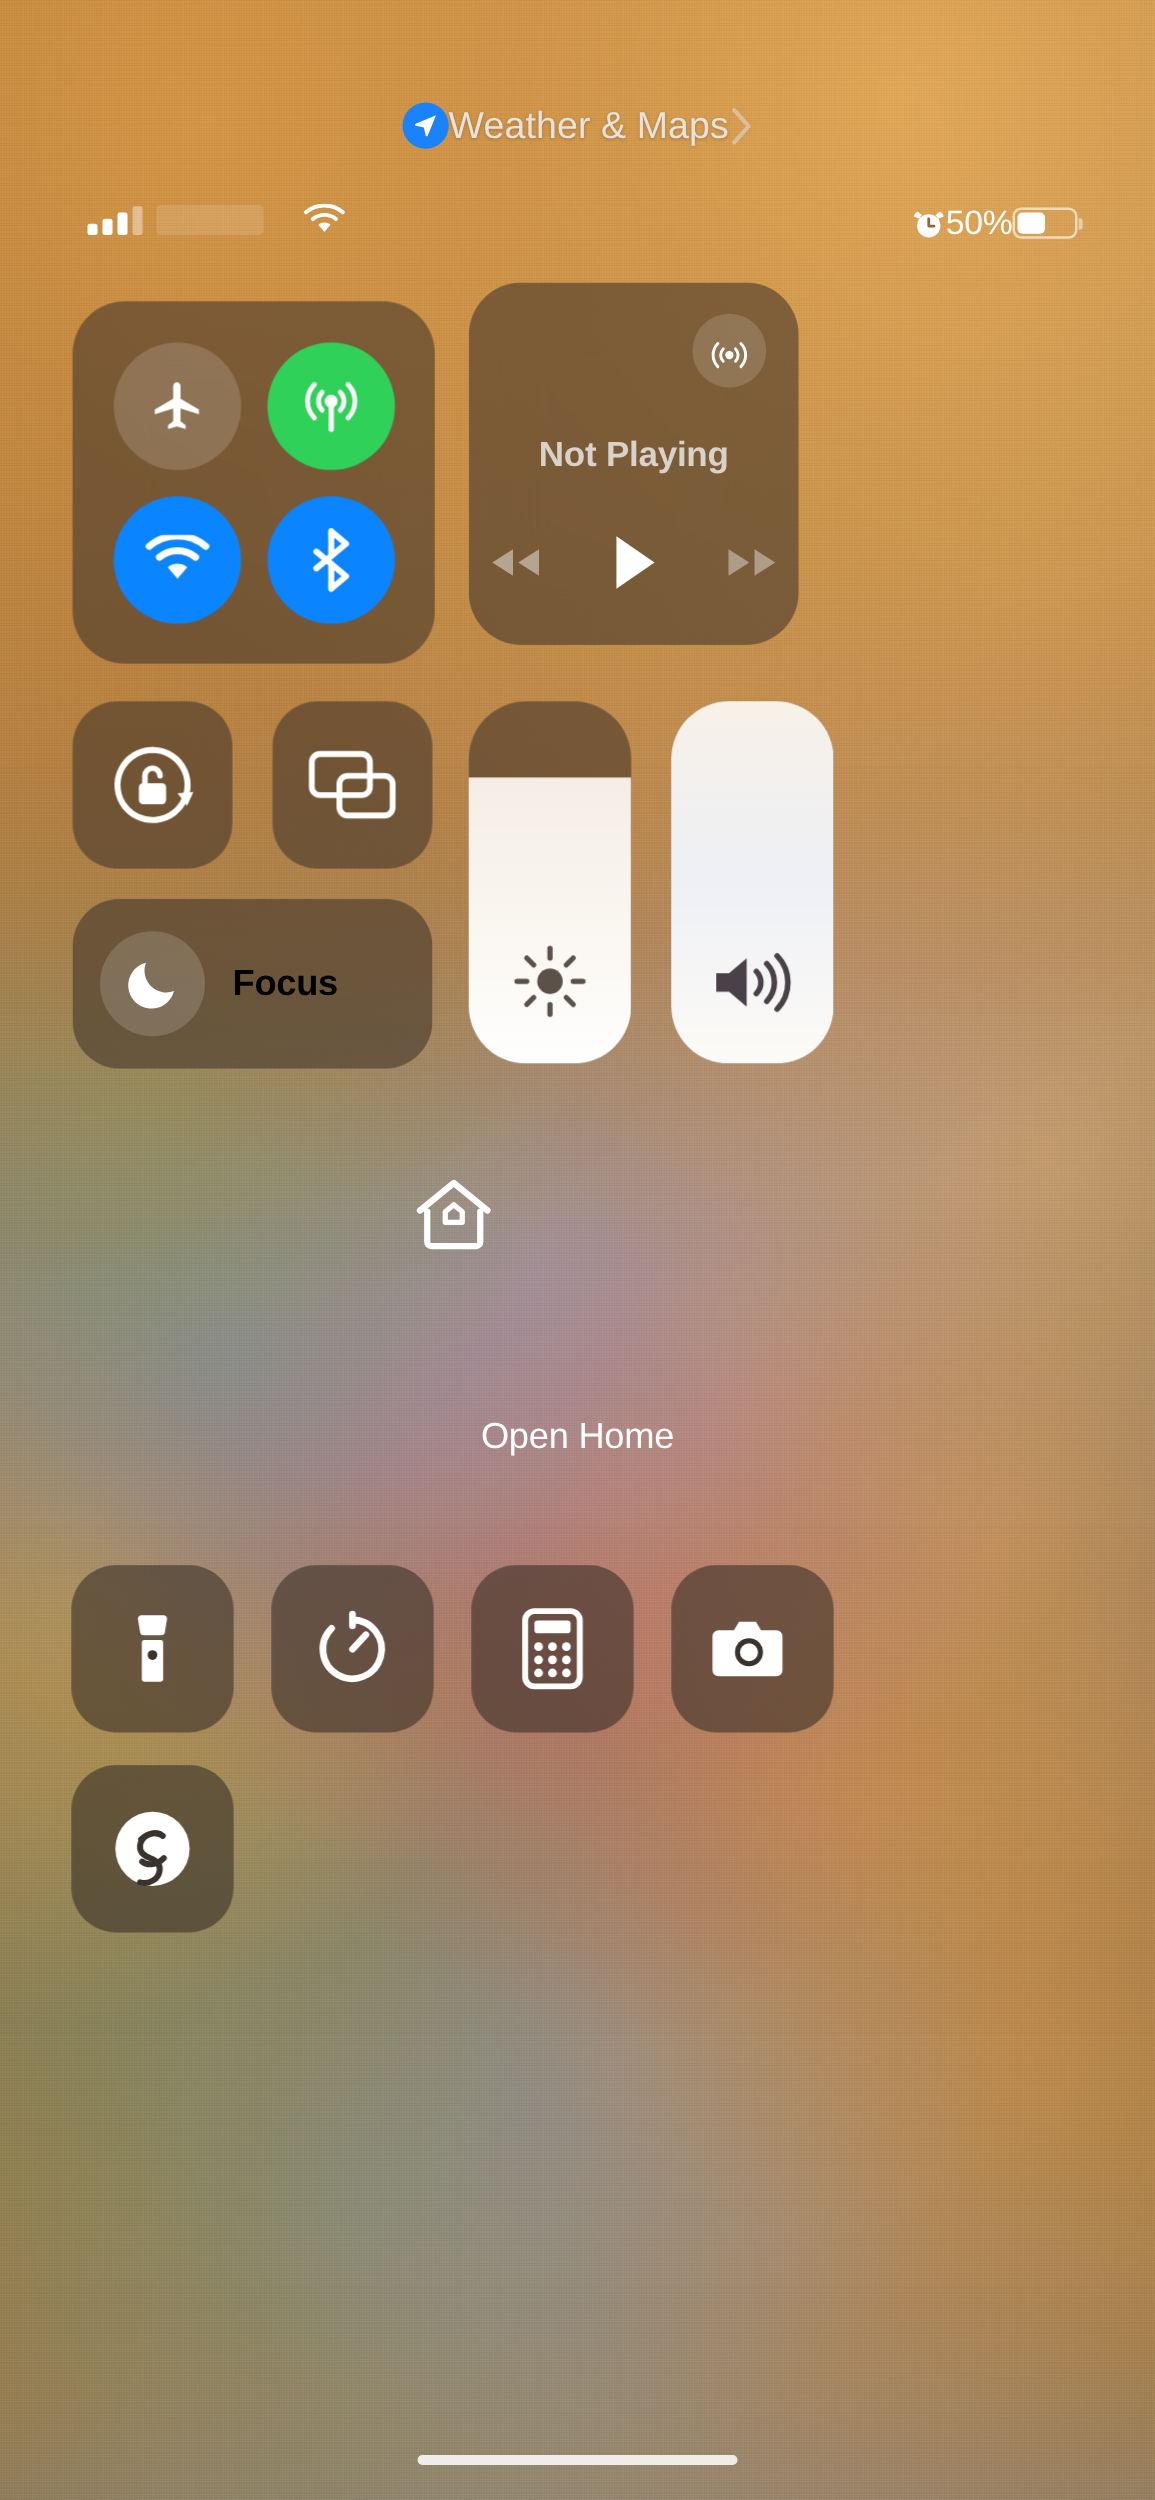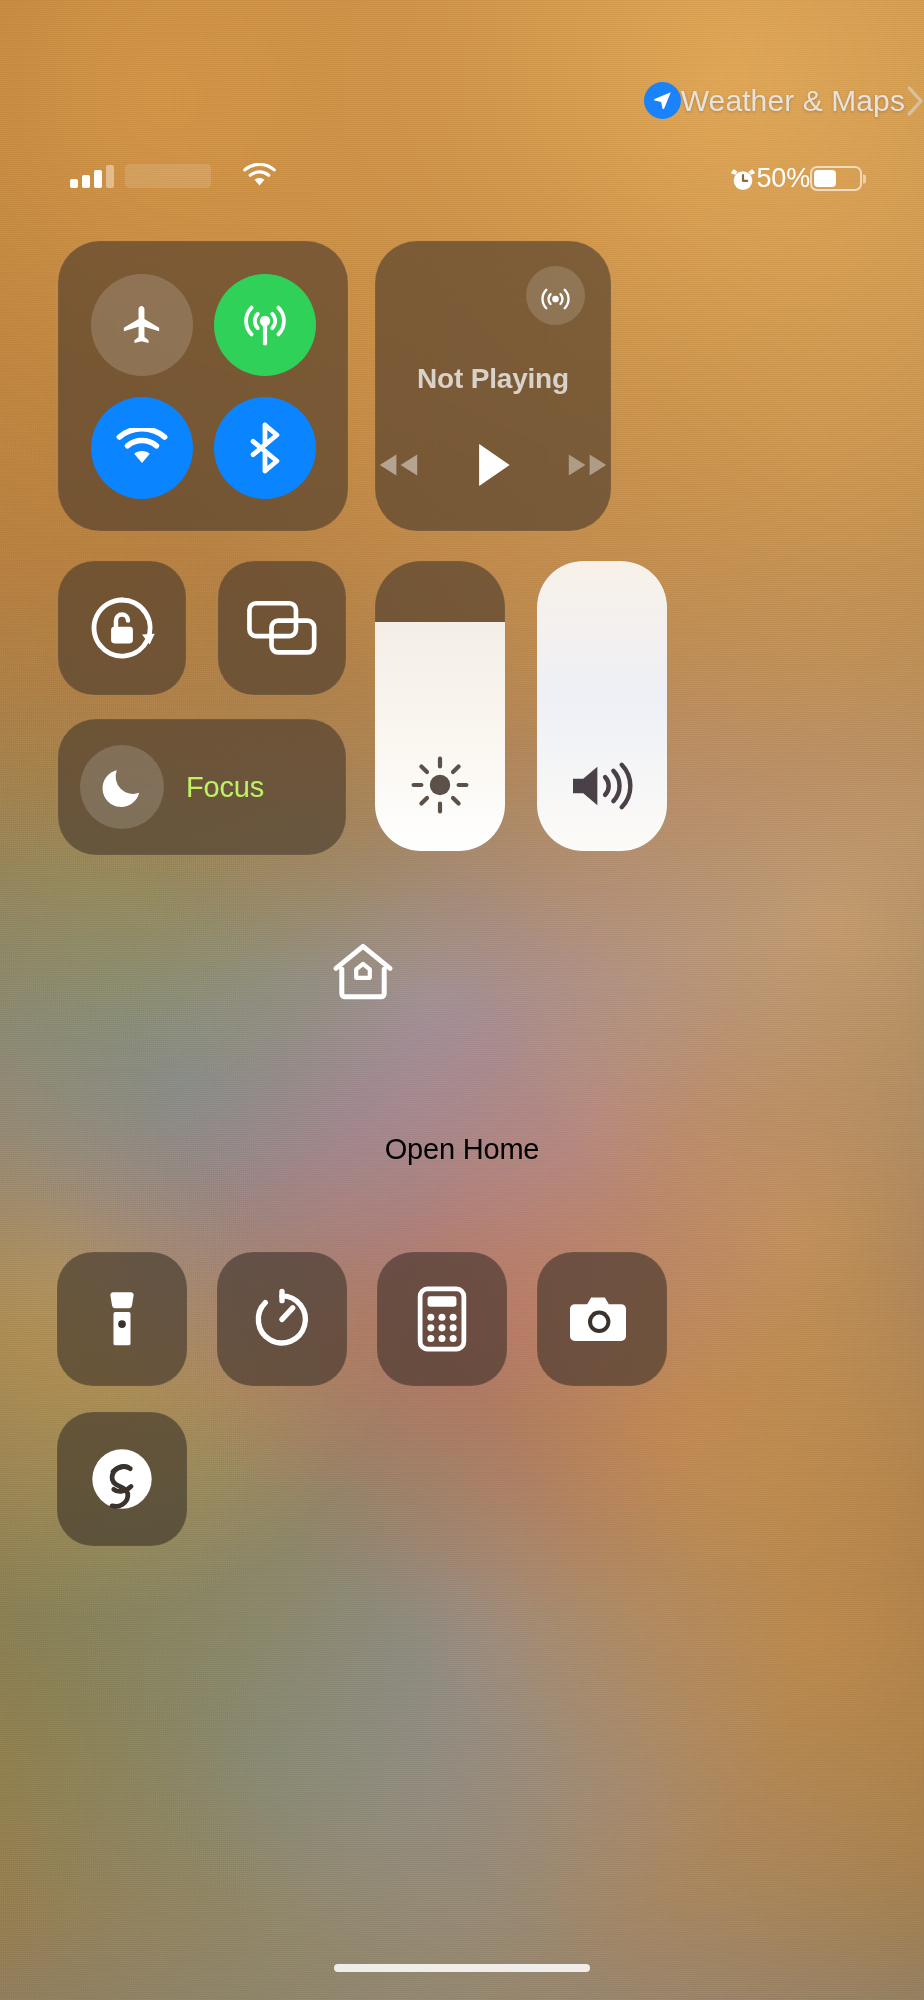--- a/index.html
+++ b/index.html
@@ -51,21 +51,21 @@
       repeating-linear-gradient(0deg, rgba(255,255,255,0.018) 0 1px, rgba(0,0,0,0.018) 1px 2px),
       repeating-linear-gradient(90deg, rgba(255,255,255,0.014) 0 1px, rgba(0,0,0,0.014) 1px 2px);
     pointer-events:none;
   }
 
   #screen { position:absolute; inset:0; }
 
   
   .header {
     position:absolute; top:82px; left:0; right:0;
-    display:flex; align-items:center; justify-content:flex-end; gap:0;
+    display:flex; align-items:center; justify-content:center; gap:0;
   }
   .loc-badge {
     width:37px; height:37px; border-radius:50%;
     background:#1a82fb; display:flex; align-items:center; justify-content:center;
     flex:none;
   }
   .header-title {
     color:#e8e2dc; font-size:30px; font-weight:400; letter-spacing:0.1px;
     text-shadow:0 1px 3px rgba(0,0,0,0.22);
   }
@@ -119,21 +119,21 @@
   }
   .circ {
     width:102px; height:102px; border-radius:50%;
     display:flex; align-items:center; justify-content:center;
   }
   .circ.off { background:rgba(255,255,255,0.16); }
   .circ.green{ background:#2fd158; }
   .circ.blue { background:#0a84ff; }
 
   
-  #media { left:375px; top:241px; width:236px; height:290px; }
+  #media { left:375px; top:226px; width:264px; height:290px; }
   .airplay-btn {
     position:absolute; right:26px; top:25px;
     width:59px; height:59px; border-radius:50%;
     background:rgba(255,255,255,0.15);
     display:flex; align-items:center; justify-content:center;
   }
   .np-text {
     position:absolute; left:0; right:0; top:122px; text-align:center;
     color:#d9d2cb; font-size:28px; font-weight:600; letter-spacing:-0.2px;
   }
@@ -146,21 +146,21 @@
   #rotation { left:58px; top:561px; width:128px; height:134px; border-radius:36px; }
   #mirror   { left:218px; top:561px; width:128px; height:134px; border-radius:36px; }
 
   
   #focus { left:58px; top:719px; width:288px; height:136px; border-radius:38px; }
   .focus-inner { position:absolute; inset:0; display:flex; align-items:center; padding-left:22px; gap:22px; }
   .focus-circ {
     width:84px; height:84px; border-radius:50%; background:rgba(255,255,255,0.16);
     display:flex; align-items:center; justify-content:center; flex:none;
   }
-  .focus-label { color:#bef264; font-size:29px; font-weight:400; letter-spacing:-0.2px; }
+  .focus-label { color:#000000; font-size:29px; font-weight:700; letter-spacing:-0.2px; }
 
   
   .slider {
     position:absolute; width:130px; height:290px; border-radius:46px;
     overflow:hidden; background:rgba(58,48,40,0.55);
     backdrop-filter:blur(26px); -webkit-backdrop-filter:blur(26px);
     box-shadow:inset 0 0 0 0.5px rgba(255,255,255,0.07);
   }
   #brightness { left:375px; top:561px; }
   #volume     { left:537px; top:561px; }
@@ -181,21 +181,21 @@
   
   #home-sec { position:absolute; left:58px; top:886px; width:609px; height:316px; }
   .home-icon-wrap { position:absolute; left:0; right:0; top:50px; display:flex; justify-content:center; }
   .home-msg {
     position:absolute; left:20px; right:20px; top:148px; text-align:center;
     color:#fff; font-size:28.5px; line-height:41px; font-weight:400;
     letter-spacing:-0.2px; text-shadow:0 1px 3px rgba(0,0,0,0.2);
   }
   .home-link {
     position:absolute; left:0; right:0; top:1133px; text-align:center;
-    color:#000000; font-size:29px; font-weight:500; letter-spacing:-0.2px;
+    color:#ffffff; font-size:29px; font-weight:500; letter-spacing:-0.2px;
   }
 
   
   .app {
     position:absolute; width:130px; height:134px; border-radius:36px;
     background:rgba(48,40,34,0.55);
     backdrop-filter:blur(26px); -webkit-backdrop-filter:blur(26px);
     display:flex; align-items:center; justify-content:center;
     box-shadow:inset 0 0 0 0.5px rgba(255,255,255,0.06);
   }

